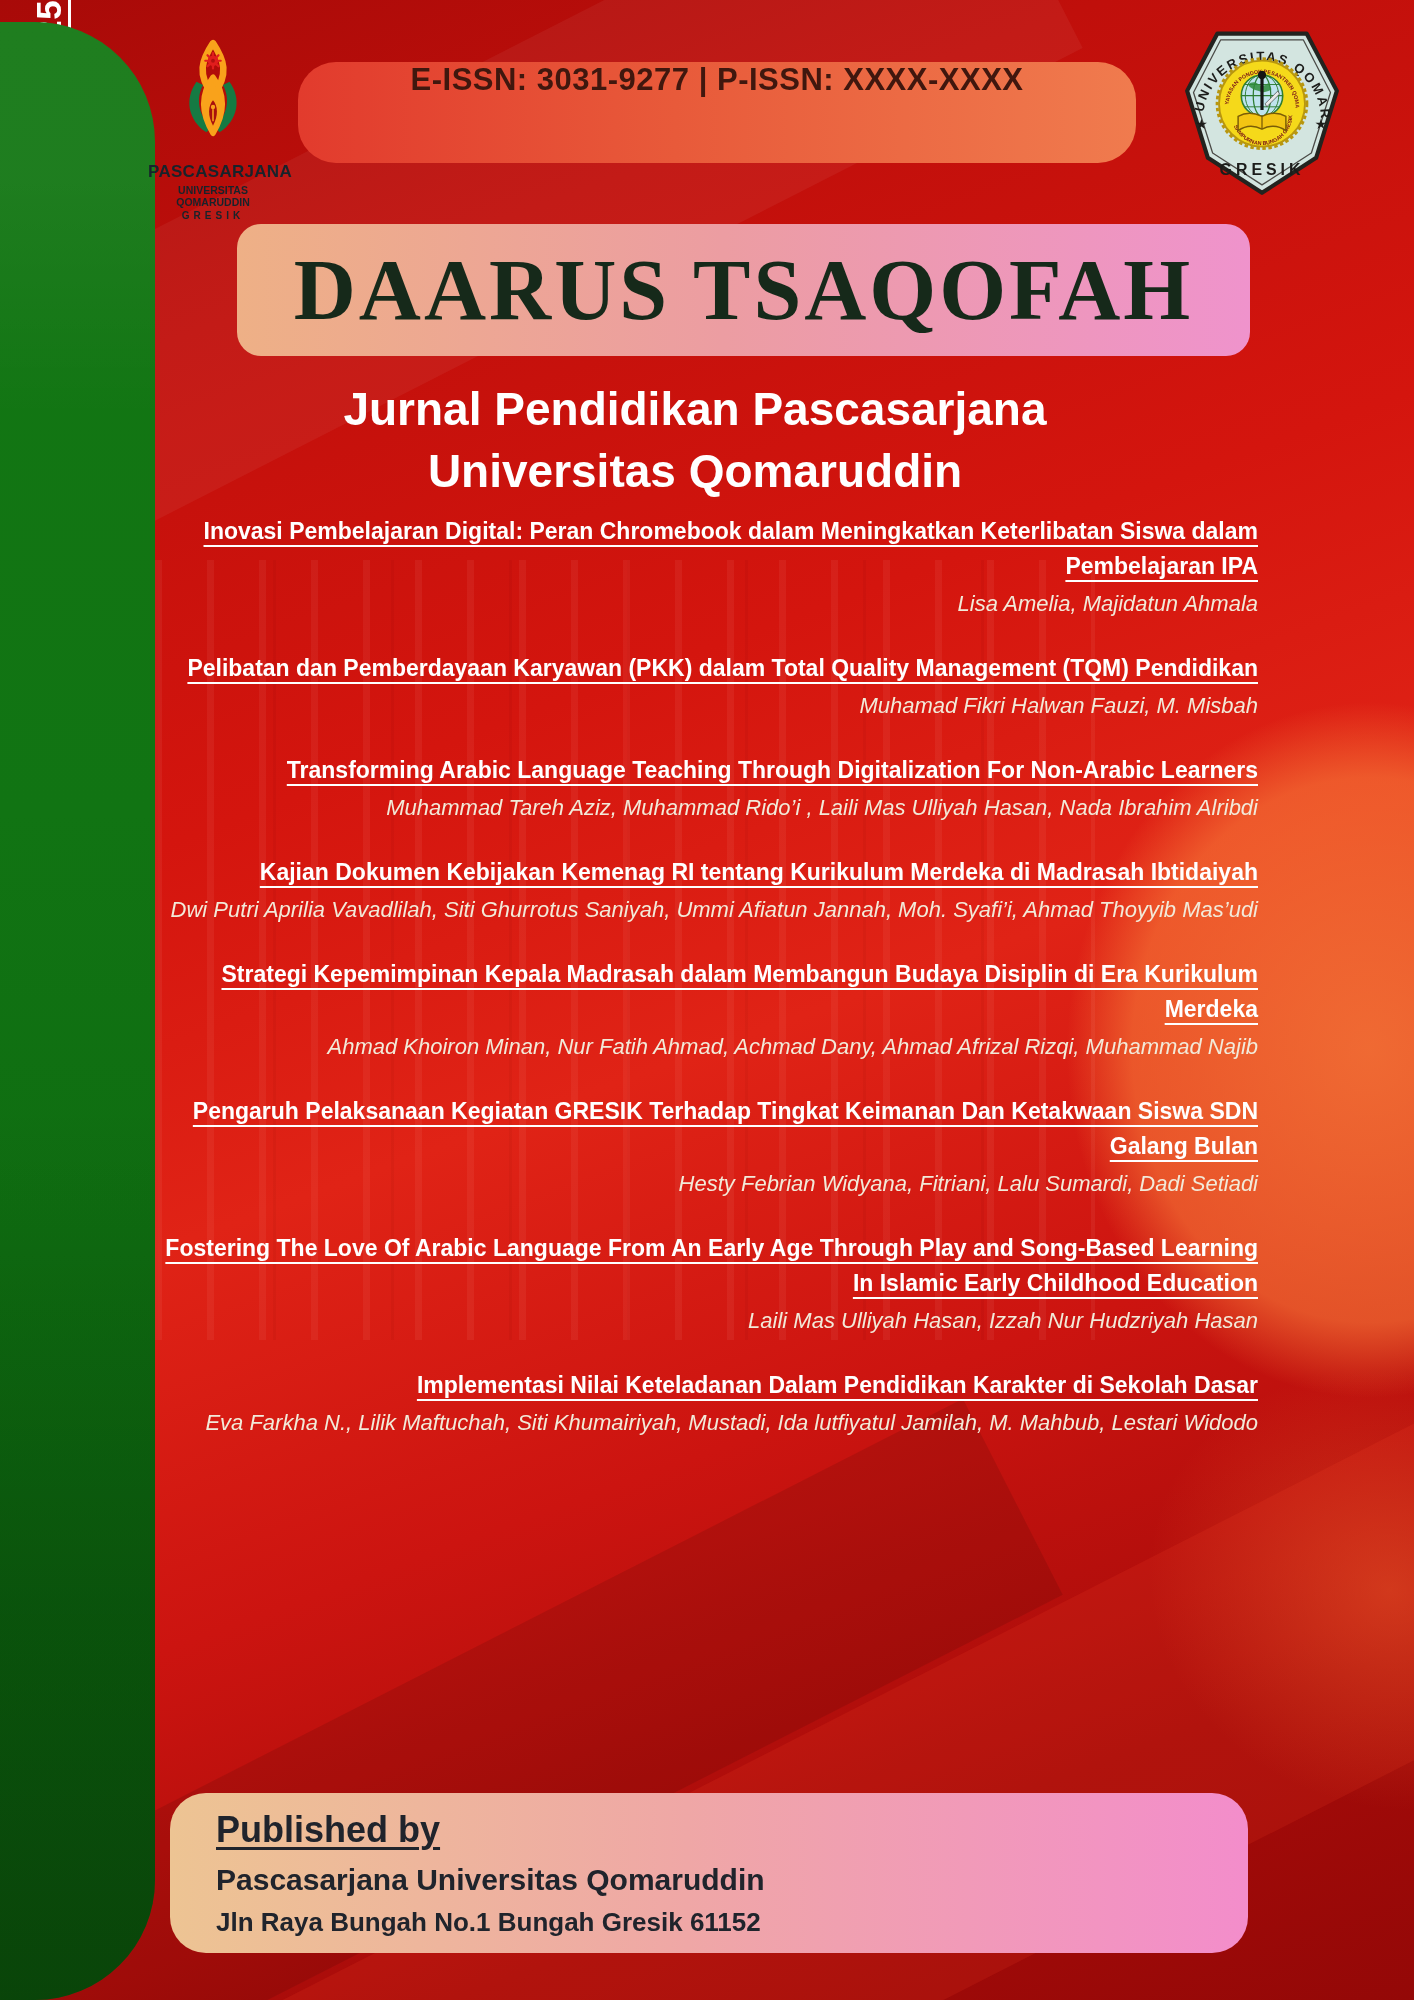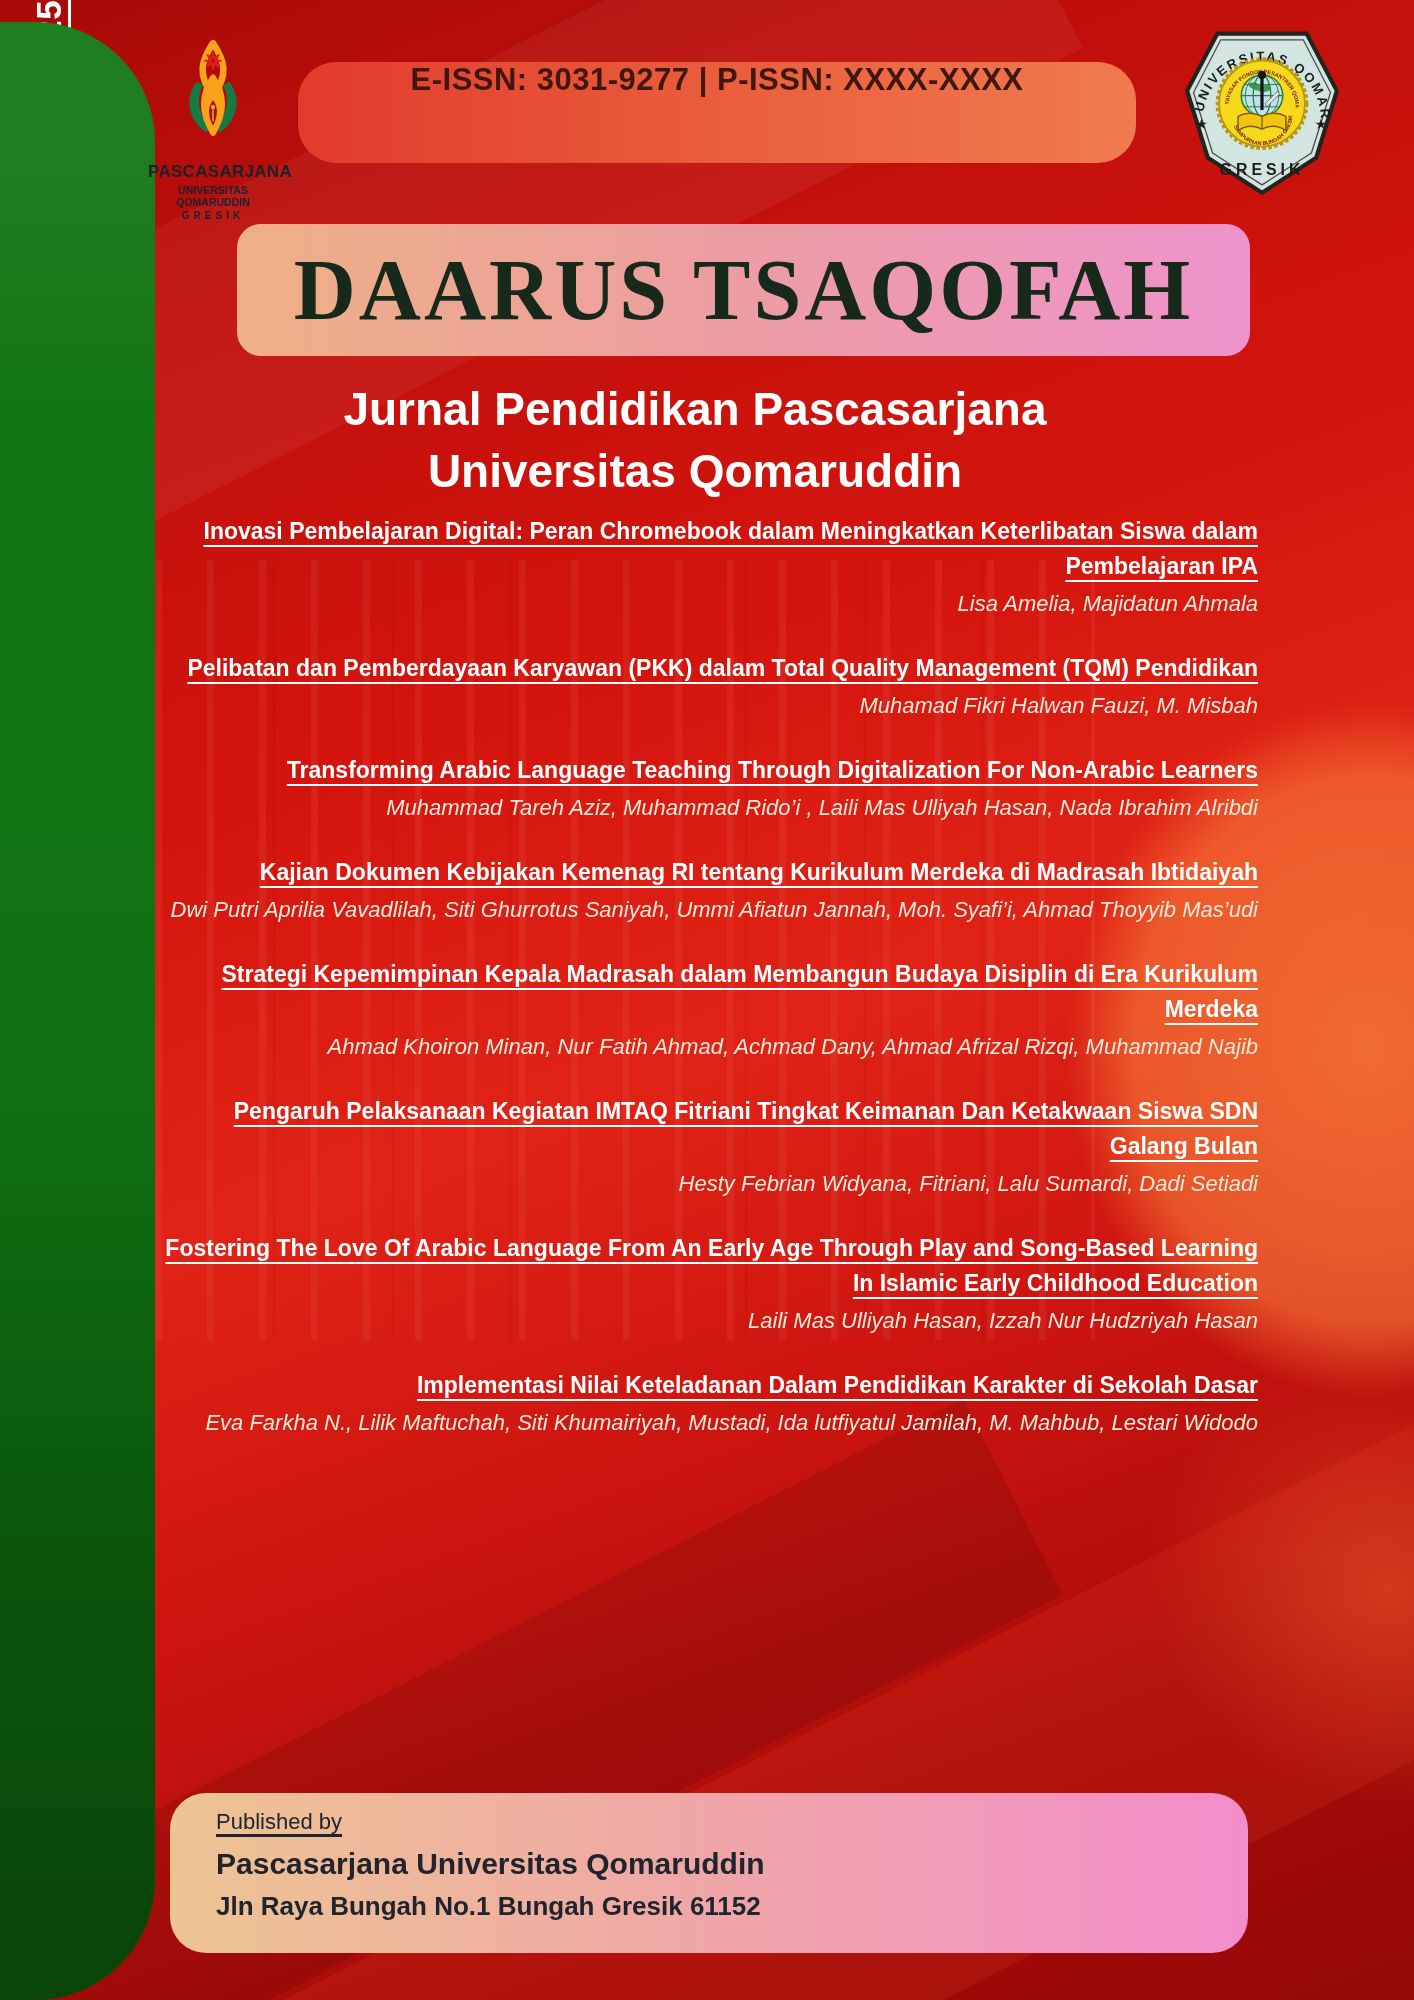--- a/index.html
+++ b/index.html
@@ -77,21 +77,21 @@
     text-decoration:underline; text-underline-offset:6px; text-decoration-thickness:2px;
     cursor:pointer;
   }
   .article-authors{color:#f2ead9; font-style:italic; font-size:22px; line-height:35px; margin-top:2px;}
   
   .publisher-box{
     position:absolute; left:170px; top:1793px; width:1078px; height:160px; z-index:3;
     border-radius:36px; background:linear-gradient(90deg,#edc493 0%,#efa7a6 48%,#f38dcb 100%);
     color:#20242c; padding:16px 0 0 46px; box-sizing:border-box;
   }
-  .pub-heading{font-size:22px; font-weight:normal; text-decoration:underline; text-underline-offset:5px; text-decoration-thickness:3px;}
+  .pub-heading{font-size:36px; font-weight:bold; text-decoration:underline; text-underline-offset:5px; text-decoration-thickness:3px;}
   .pub-name{font-size:30px; font-weight:bold; margin-top:12px;}
   .pub-address{font-size:26px; font-weight:bold; margin-top:10px;}
 </style>
 </head>
 <body>
 
 <div class="page">
 
   <div class="streak s1"></div>
   <div class="streak s2"></div>
@@ -216,21 +216,21 @@
     </div>
     <div class="article">
       <div class="article-title">Kajian Dokumen Kebijakan Kemenag RI tentang Kurikulum Merdeka di Madrasah Ibtidaiyah</div>
       <div class="article-authors">Dwi Putri Aprilia Vavadlilah, Siti Ghurrotus Saniyah, Ummi Afiatun Jannah, Moh. Syafi’i, Ahmad Thoyyib Mas’udi</div>
     </div>
     <div class="article">
       <div class="article-title">Strategi Kepemimpinan Kepala Madrasah dalam Membangun Budaya Disiplin di Era Kurikulum Merdeka</div>
       <div class="article-authors">Ahmad Khoiron Minan, Nur Fatih Ahmad, Achmad Dany, Ahmad Afrizal Rizqi, Muhammad Najib</div>
     </div>
     <div class="article">
-      <div class="article-title">Pengaruh Pelaksanaan Kegiatan IMTAQ Fitriani Tingkat Keimanan Dan Ketakwaan Siswa SDN Galang Bulan</div>
+      <div class="article-title">Pengaruh Pelaksanaan Kegiatan GRESIK Terhadap Tingkat Keimanan Dan Ketakwaan Siswa SDN Galang Bulan</div>
       <div class="article-authors">Hesty Febrian Widyana, Fitriani, Lalu Sumardi, Dadi Setiadi</div>
     </div>
     <div class="article">
       <div class="article-title">Fostering The Love Of Arabic Language From An Early Age Through Play and Song-Based Learning In Islamic Early Childhood Education</div>
       <div class="article-authors">Laili Mas Ulliyah Hasan, Izzah Nur Hudzriyah Hasan</div>
     </div>
     <div class="article">
     </div>
     <div class="article">
       <div class="article-title">Implementasi Nilai Keteladanan Dalam Pendidikan Karakter di Sekolah Dasar</div>

